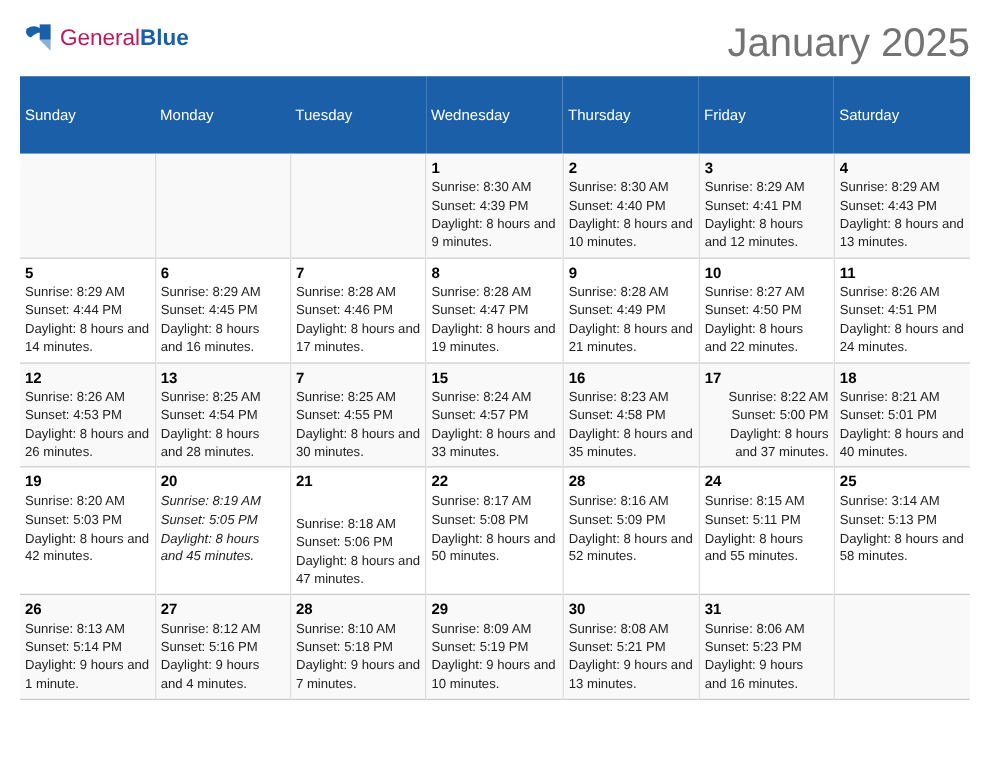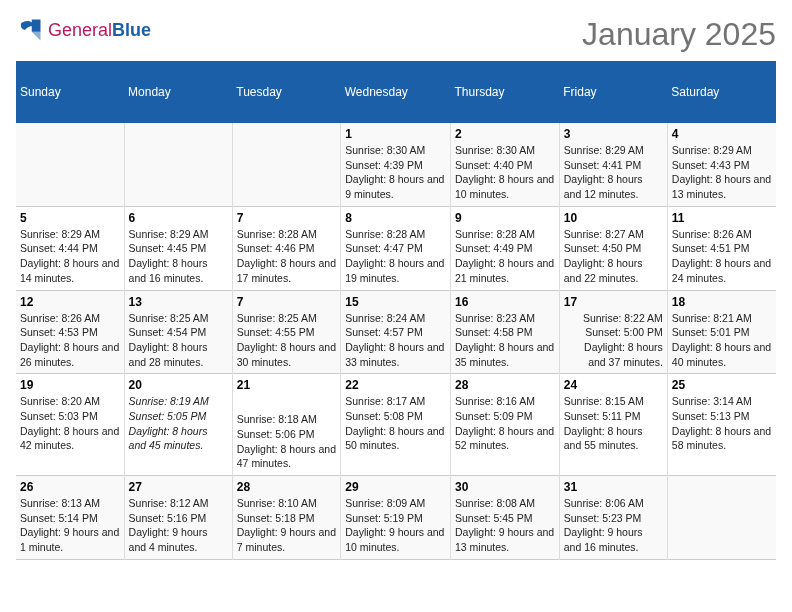--- a/index.html
+++ b/index.html
@@ -304,21 +304,21 @@
         </td>
         <td>
           <div class="day-num">29</div>
           <div class="cell-text" style="white-space: pre-line;">Sunrise: 8:09 AM
 Sunset: 5:19 PM
 Daylight: 9 hours and 10 minutes.</div>
         </td>
         <td>
           <div class="day-num">30</div>
           <div class="cell-text" style="white-space: pre-line;">Sunrise: 8:08 AM
-Sunset: 5:45 PM
+Sunset: 5:21 PM
 Daylight: 9 hours and 13 minutes.</div>
         </td>
         <td>
           <div class="day-num">31</div>
           <div class="cell-text" style="white-space: pre-line;">Sunrise: 8:06 AM
 Sunset: 5:23 PM
 Daylight: 9 hours and 16 minutes.</div>
         </td>
         <td></td>
       </tr>

